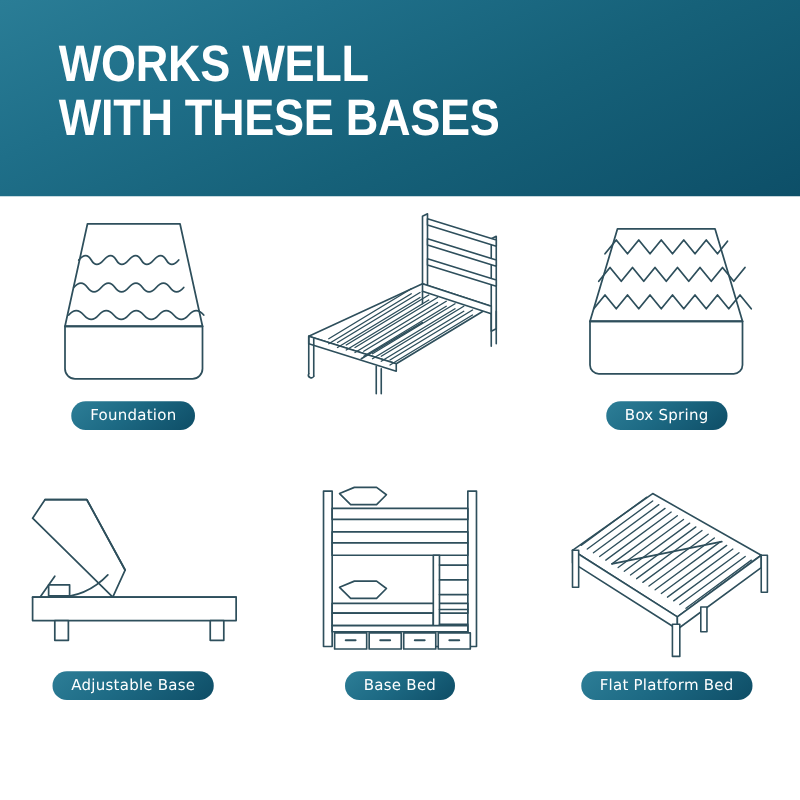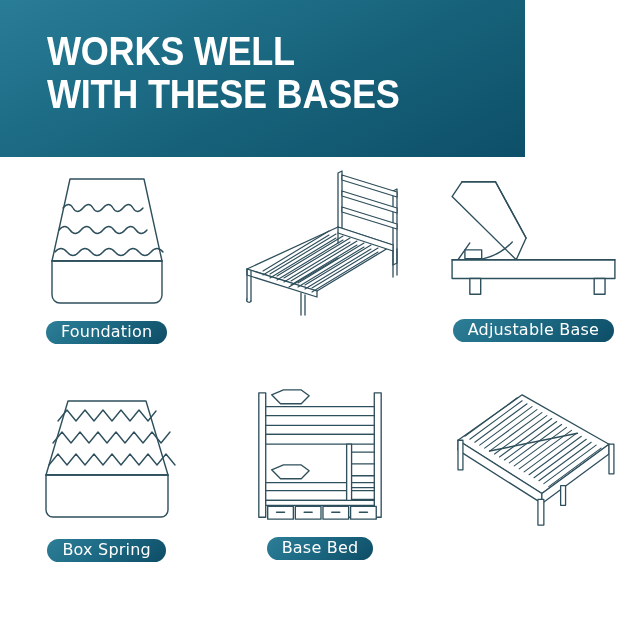--- a/index.html
+++ b/index.html
@@ -21,21 +21,21 @@
     width: 640px;
     height: 640px;
     background: #ffffff;
     display: flex;
     flex-direction: column;
   }
 
   
   .header {
     position: relative;
-    width: 525px;
+    width: 640px;
     height: 157px;
     background: linear-gradient(155deg, #2a7d96 0%, #1f6f89 28%, #166179 58%, #0d4f68 100%);
     box-sizing: border-box;
     padding: 30px 0 0 47px;
     overflow: hidden;
     flex: none;
   }
   .header-title {
     margin: 0;
     color: #ffffff;
@@ -79,21 +79,21 @@
   }
   .base-art svg { display: block; width: 100%; height: 100%; }
 
   .base-label {
     display: inline-block;
     margin-top: 4px;
     padding: 4px 15px 5px 15px;
     border-radius: 12px;
     color: #ffffff;
     font-family: "DejaVu Sans", sans-serif;
-    font-size: 16px;
+    font-size: 12px;
     line-height: 14px;
     letter-spacing: 0.2px;
     white-space: nowrap;
     background: linear-gradient(140deg, #2d7e97 0%, #1d6a84 45%, #0e4d66 100%);
   }
 
   
   .row-2 .base-art { height: 150px; }
 </style>
 </head>
@@ -162,57 +162,57 @@
 
           <path d="M22 104 L22 134 M26 106 L26 136"></path>
           <path d="M22 134 a2 2 0 0 0 4 2"></path>
           <path d="M76 128 L76 150 M80 130 L80 150"></path>
           <path d="M168 86 L168 112 M172 84 L172 110"></path>
           <path d="M113 68 L113 78"></path>
         </svg>
       </div>
     </div>
 
-    <div class="base-cell row-2">
-      <div class="base-art">
-        <svg viewBox="0 0 190 152" fill="none" stroke="#2e4f5c" stroke-width="1.4" stroke-linejoin="round" stroke-linecap="round">
-
-          <path d="M13 32 L23 17 L57 17 L88 74 L78 96 Z" fill="#ffffff"></path>
-          <path d="M23 17 L57 17 L88 74" fill="none"></path>
-
-          <path d="M27 96 q28 2 47 -18" fill="none"></path>
-
-          <path d="M26 86 H43 V95 H26 Z" fill="#ffffff"></path>
-          <path d="M19 96 L31 79" fill="none"></path>
-
-          <path d="M13 96 H178 V115 H13 Z" fill="#ffffff"></path>
-          <line x1="13" y1="96" x2="178" y2="96"></line>
-
-          <path d="M31 115 H42 V131 H31 Z" fill="#ffffff"></path>
-          <path d="M157 115 H168 V131 H157 Z" fill="#ffffff"></path>
-        </svg>
-      </div>
-      <span class="base-label">Adjustable Base</span>
-    </div>
-
     <div class="base-cell row-1">
       <div class="base-art">
         <svg viewBox="0 0 190 152" fill="none" stroke="#2e4f5c" stroke-width="1.4" stroke-linejoin="round" stroke-linecap="round">
 
           <path d="M56 18 H134 L156 92 H34 Z" fill="#ffffff"></path>
 
           <path d="M37 82 l9 -11 l9 11 l9 -11 l9 11 l9 -11 l9 11 l9 -11 l9 11 l9 -11 l9 11 l9 -11 l9 11 l9 -11 l9 11" fill="none"></path>
           <path d="M41 60 l9 -11 l9 11 l9 -11 l9 11 l9 -11 l9 11 l9 -11 l9 11 l9 -11 l9 11 l9 -11 l9 11 l9 -11" fill="none"></path>
           <path d="M46 38 l9 -11 l9 11 l9 -11 l9 11 l9 -11 l9 11 l9 -11 l9 11 l9 -11 l9 11 l8 -10" fill="none"></path>
 
           <path d="M34 92 H156 V127 a7 7 0 0 1 -7 7 H41 a7 7 0 0 1 -7 -7 Z" fill="#ffffff"></path>
           <line x1="34" y1="92" x2="156" y2="92"></line>
         </svg>
       </div>
       <span class="base-label">Box Spring</span>
+    </div>
+
+    <div class="base-cell row-2">
+      <div class="base-art">
+        <svg viewBox="0 0 190 152" fill="none" stroke="#2e4f5c" stroke-width="1.4" stroke-linejoin="round" stroke-linecap="round">
+
+          <path d="M13 32 L23 17 L57 17 L88 74 L78 96 Z" fill="#ffffff"></path>
+          <path d="M23 17 L57 17 L88 74" fill="none"></path>
+
+          <path d="M27 96 q28 2 47 -18" fill="none"></path>
+
+          <path d="M26 86 H43 V95 H26 Z" fill="#ffffff"></path>
+          <path d="M19 96 L31 79" fill="none"></path>
+
+          <path d="M13 96 H178 V115 H13 Z" fill="#ffffff"></path>
+          <line x1="13" y1="96" x2="178" y2="96"></line>
+
+          <path d="M31 115 H42 V131 H31 Z" fill="#ffffff"></path>
+          <path d="M157 115 H168 V131 H157 Z" fill="#ffffff"></path>
+        </svg>
+      </div>
+      <span class="base-label">Adjustable Base</span>
     </div>
 
     <div class="base-cell row-2">
       <div class="base-art">
         <svg viewBox="0 0 190 152" fill="none" stroke="#2e4f5c" stroke-width="1.35" stroke-linejoin="round" stroke-linecap="round">
 
           <path d="M33 10 h7 v126 h-7 Z" fill="#ffffff"></path>
           <path d="M150 10 h7 v126 h-7 Z" fill="#ffffff"></path>
 
           <path d="M40 24 H150 V33 H40 Z" fill="#ffffff"></path>
@@ -284,16 +284,17 @@
           </g>
 
           <path d="M51 69 L140 51" stroke-width="1.5"></path>
 
           <path d="M19 58 h5 v30 h-5 Z" fill="#ffffff"></path>
           <path d="M172 62 h5 v30 h-5 Z" fill="#ffffff"></path>
           <path d="M100 118 h6 v26 h-6 Z" fill="#ffffff"></path>
           <path d="M123 104 h5 v20 h-5 Z" fill="#ffffff"></path>
         </svg>
       </div>
+      <span class="base-label">Flat Platform Bed</span>
     </div>
 
   </div>
 </div>
 
 </body></html>

